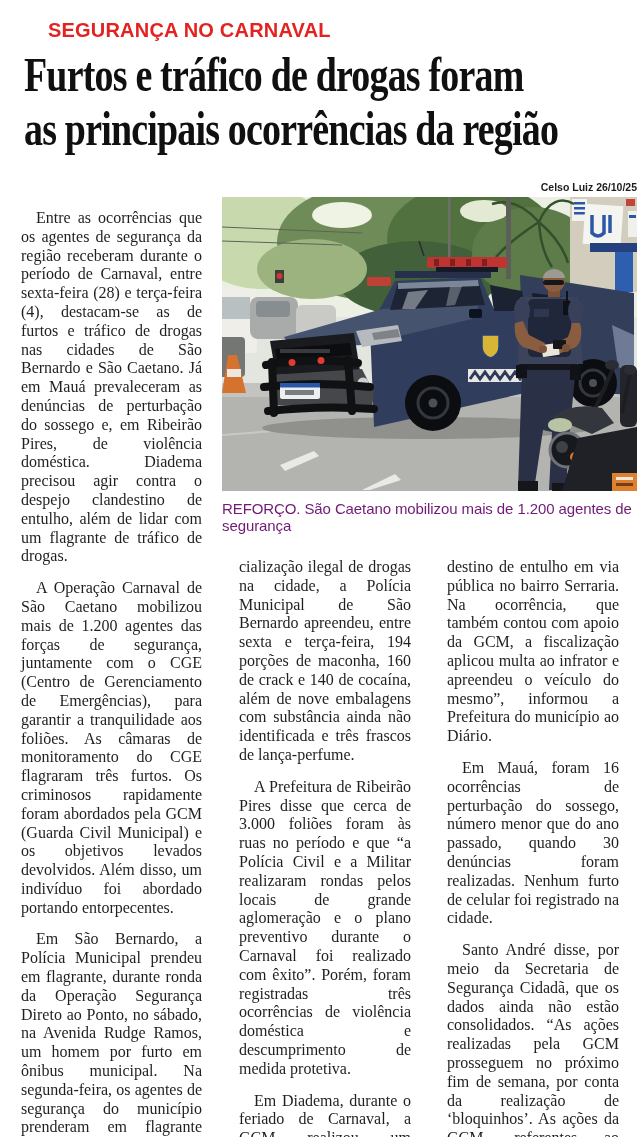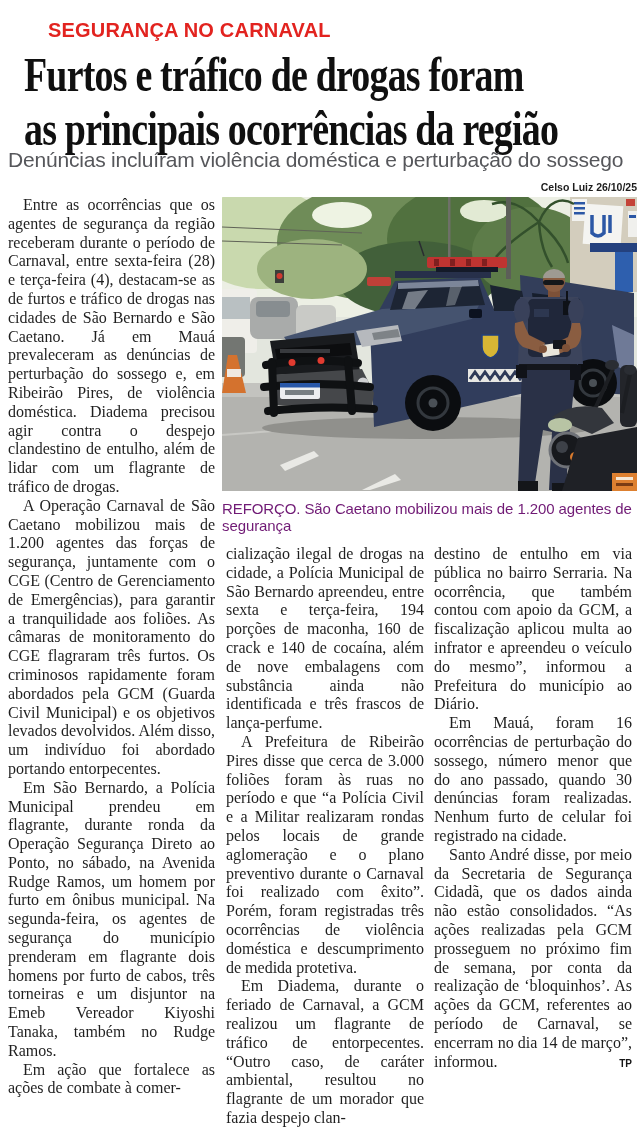--- a/index.html
+++ b/index.html
@@ -17,39 +17,38 @@
   .credit{position:absolute;right:2px;top:181px;
           font-family:"Liberation Sans",sans-serif;font-weight:700;font-size:10.5px;color:#1c1c1c;}
   .photo{position:absolute;left:222px;top:197px;width:415px;height:294px;overflow:hidden;}
   .photo svg{display:block;width:415px;height:294px;}
   .caption{position:absolute;left:222px;top:500px;width:415px;
            font-family:"Liberation Sans",sans-serif;font-size:15px;color:#701a75;letter-spacing:-.1px;}
   .col{position:absolute;color:#1f1f1f;}
   .col1{left:8px;top:196px;width:207px;height:918px;}
   .col2{left:226px;top:545px;width:198px;height:568px;}
   .col3{left:434px;top:545px;width:198px;height:568px;}
-  .para{margin:0;font-size:16px;line-height:18.8px;text-align:justify;}
+  .para{margin:13px;font-size:16px;line-height:18.8px;text-align:justify;}
   .para.indent{text-indent:15px;}
   .para .b{font-weight:400;}
   .para.last{text-align-last:justify;}
   .sig{font-family:"Liberation Sans",sans-serif;font-weight:700;font-size:10px;color:#151515;}
 </style>
 </head>
 <body>
 
 <div class="page">
 
   <div class="kicker" style="color: rgb(226, 35, 31);">SEGURANÇA NO CARNAVAL</div>
 
   <h1 class="headline">
     <span class="hl">Furtos e tráfico de drogas foram</span>
     <span class="hl">as principais ocorrências da região</span>
   </h1>
 
-  <div class="deck" style="color: rgb(86, 87, 91);">Denúncias incluíram violência doméstica e perturbação do sossego</div>
 
   <div class="credit">Celso Luiz 26/10/25</div>
 
   <div class="photo">
     <svg viewBox="0 0 415 294">
 
       <rect width="415" height="294" fill="#e3e6de"></rect>
       <rect x="0" y="0" width="415" height="120" fill="#ecefe4"></rect>
 
       <g>

